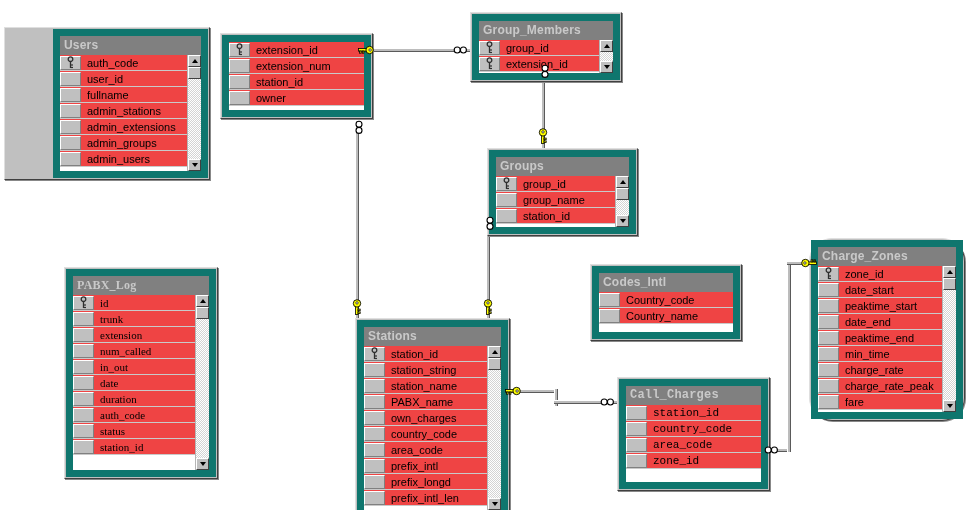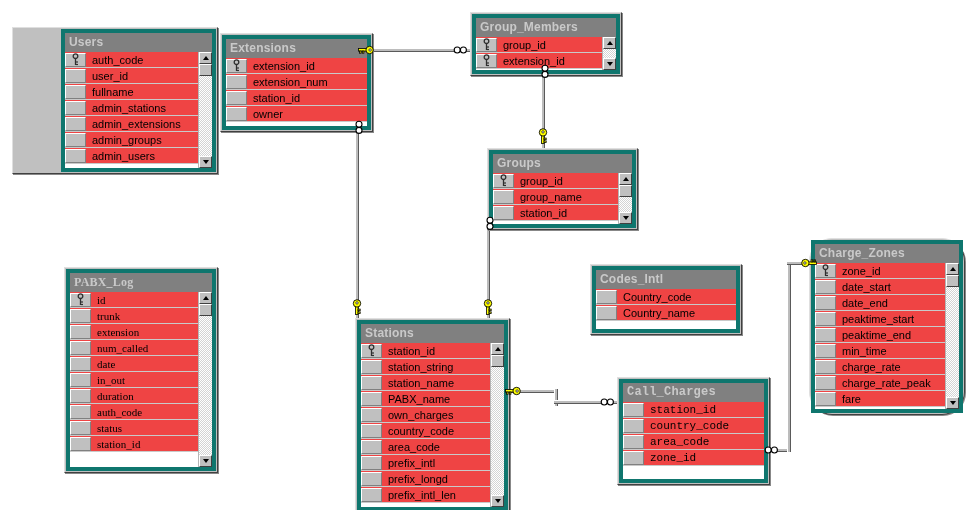--- a/index.html
+++ b/index.html
@@ -4,21 +4,21 @@
 <style>
   html,body{margin:0;padding:0;background:#ffffff;}
   #stage{position:relative;width:980px;height:510px;background:#ffffff;overflow:hidden;
          font-family:"Liberation Sans","DejaVu Sans",sans-serif;}
 
   
   .tw{position:absolute;background:#c0c0c0;padding:1px;
       border-top:1px solid #dfdfdf;border-left:1px solid #dfdfdf;
       border-right:1px solid #404040;border-bottom:1px solid #404040;
       box-shadow:1px 1px 0 #888;z-index:2;}
-  .tw-body{position:relative;border:4px solid #0f766e;background:#ffffff;}
+  .tw-body{position:relative;border:7px solid #0f766e;background:#ffffff;}
   .tw-title{height:19px;line-height:19px;background:#808080;color:#c9c9c9;
             font-size:12px;font-weight:bold;padding-left:4px;letter-spacing:.2px;
             white-space:nowrap;overflow:hidden;}
   .tw-grid{background:#ffffff;}
   .frow{display:flex;align-items:center;height:15px;border-bottom:1px solid #c9c9c9;background:#ef4444;}
   .rowbtn{width:21px;min-width:21px;height:14px;background:#c0c0c0;
           border-top:1px solid #ffffff;border-left:1px solid #ffffff;
           border-right:1px solid #808080;border-bottom:1px solid #808080;
           box-sizing:border-box;display:flex;align-items:center;justify-content:center;}
   .fname{font-size:11px;color:#000;line-height:14px;padding-left:6px;white-space:nowrap;}
@@ -145,21 +145,21 @@
     </div>
     <div class="endp" style="left: 801px; top: 258px; transform: rotate(180deg);">
       <svg width="16" height="10" viewBox="0 0 16 10" xmlns="http://www.w3.org/2000/svg">
         <rect x="0.5" y="3.5" width="8" height="2.6" fill="#ffff00" stroke="#000" stroke-width="0.8"></rect>
         <rect x="1.5" y="6" width="1.6" height="2.2" fill="#ffff00" stroke="#000" stroke-width="0.8"></rect>
         <rect x="4.3" y="6" width="1.6" height="2.2" fill="#ffff00" stroke="#000" stroke-width="0.8"></rect>
         <circle cx="11.6" cy="5" r="3.7" fill="#ffff00" stroke="#000" stroke-width="0.9"></circle>
         <circle cx="12.1" cy="5" r="1.2" fill="#fff" stroke="#000" stroke-width="0.7"></circle>
       </svg>
     </div>
-    <div class="tw" style="left: 12px; top: 27px; width: 155px; padding-left: 48px;">
+    <div class="tw" style="left: 4px; top: 27px; width: 155px; padding-left: 48px;">
       <div class="tw-body">
         <div class="tw-title">Users</div>
         <div class="tw-grid" style="padding-bottom: 4px;">
           <div class="frow">
             <div class="rowbtn keyicon-row">
               <span>
                 <svg width="9" height="13" viewBox="0 0 9 13" xmlns="http://www.w3.org/2000/svg">
                   <circle cx="4.5" cy="3.2" r="2.3" fill="none" stroke="#303030" stroke-width="1.3"></circle>
                   <line x1="4.5" y1="5.5" x2="4.5" y2="12" stroke="#303030" stroke-width="1.3"></line>
                   <line x1="4.5" y1="9" x2="7" y2="9" stroke="#303030" stroke-width="1.2"></line>
@@ -200,21 +200,20 @@
           </div>
           <div class="sb-btn sb-down">
             <span class="arr-down"></span>
           </div>
           <div class="sb-thumb"></div>
         </div>
       </div>
     </div>
     <div class="tw" style="left: 220px; top: 33px; width: 149px;">
       <div class="tw-body">
-        <div class="tw-title">Extensions</div>
         <div class="tw-grid" style="padding-bottom: 4px;">
           <div class="frow">
             <div class="rowbtn keyicon-row">
               <span>
                 <svg width="9" height="13" viewBox="0 0 9 13" xmlns="http://www.w3.org/2000/svg">
                   <circle cx="4.5" cy="3.2" r="2.3" fill="none" stroke="#303030" stroke-width="1.3"></circle>
                   <line x1="4.5" y1="5.5" x2="4.5" y2="12" stroke="#303030" stroke-width="1.3"></line>
                   <line x1="4.5" y1="9" x2="7" y2="9" stroke="#303030" stroke-width="1.2"></line>
                   <line x1="4.5" y1="11.5" x2="7" y2="11.5" stroke="#303030" stroke-width="1.2"></line>
                 </svg>
@@ -339,25 +338,25 @@
           <div class="frow">
             <div class="rowbtn keyicon-row"></div>
             <span class="fname">extension</span>
           </div>
           <div class="frow">
             <div class="rowbtn keyicon-row"></div>
             <span class="fname">num_called</span>
           </div>
           <div class="frow">
             <div class="rowbtn keyicon-row"></div>
+            <span class="fname">in_out</span>
+          </div>
+          <div class="frow">
+            <div class="rowbtn keyicon-row"></div>
             <span class="fname">date</span>
-          </div>
-          <div class="frow">
-            <div class="rowbtn keyicon-row"></div>
-            <span class="fname">in_out</span>
           </div>
           <div class="frow">
             <div class="rowbtn keyicon-row"></div>
             <span class="fname">duration</span>
           </div>
           <div class="frow">
             <div class="rowbtn keyicon-row"></div>
             <span class="fname">auth_code</span>
           </div>
           <div class="frow">
@@ -499,25 +498,25 @@
               </span>
             </div>
             <span class="fname">zone_id</span>
           </div>
           <div class="frow">
             <div class="rowbtn keyicon-row"></div>
             <span class="fname">date_start</span>
           </div>
           <div class="frow">
             <div class="rowbtn keyicon-row"></div>
+            <span class="fname">peaktime_start</span>
+          </div>
+          <div class="frow">
+            <div class="rowbtn keyicon-row"></div>
             <span class="fname">date_end</span>
-          </div>
-          <div class="frow">
-            <div class="rowbtn keyicon-row"></div>
-            <span class="fname">peaktime_start</span>
           </div>
           <div class="frow">
             <div class="rowbtn keyicon-row"></div>
             <span class="fname">peaktime_end</span>
           </div>
           <div class="frow">
             <div class="rowbtn keyicon-row"></div>
             <span class="fname">min_time</span>
           </div>
           <div class="frow">

